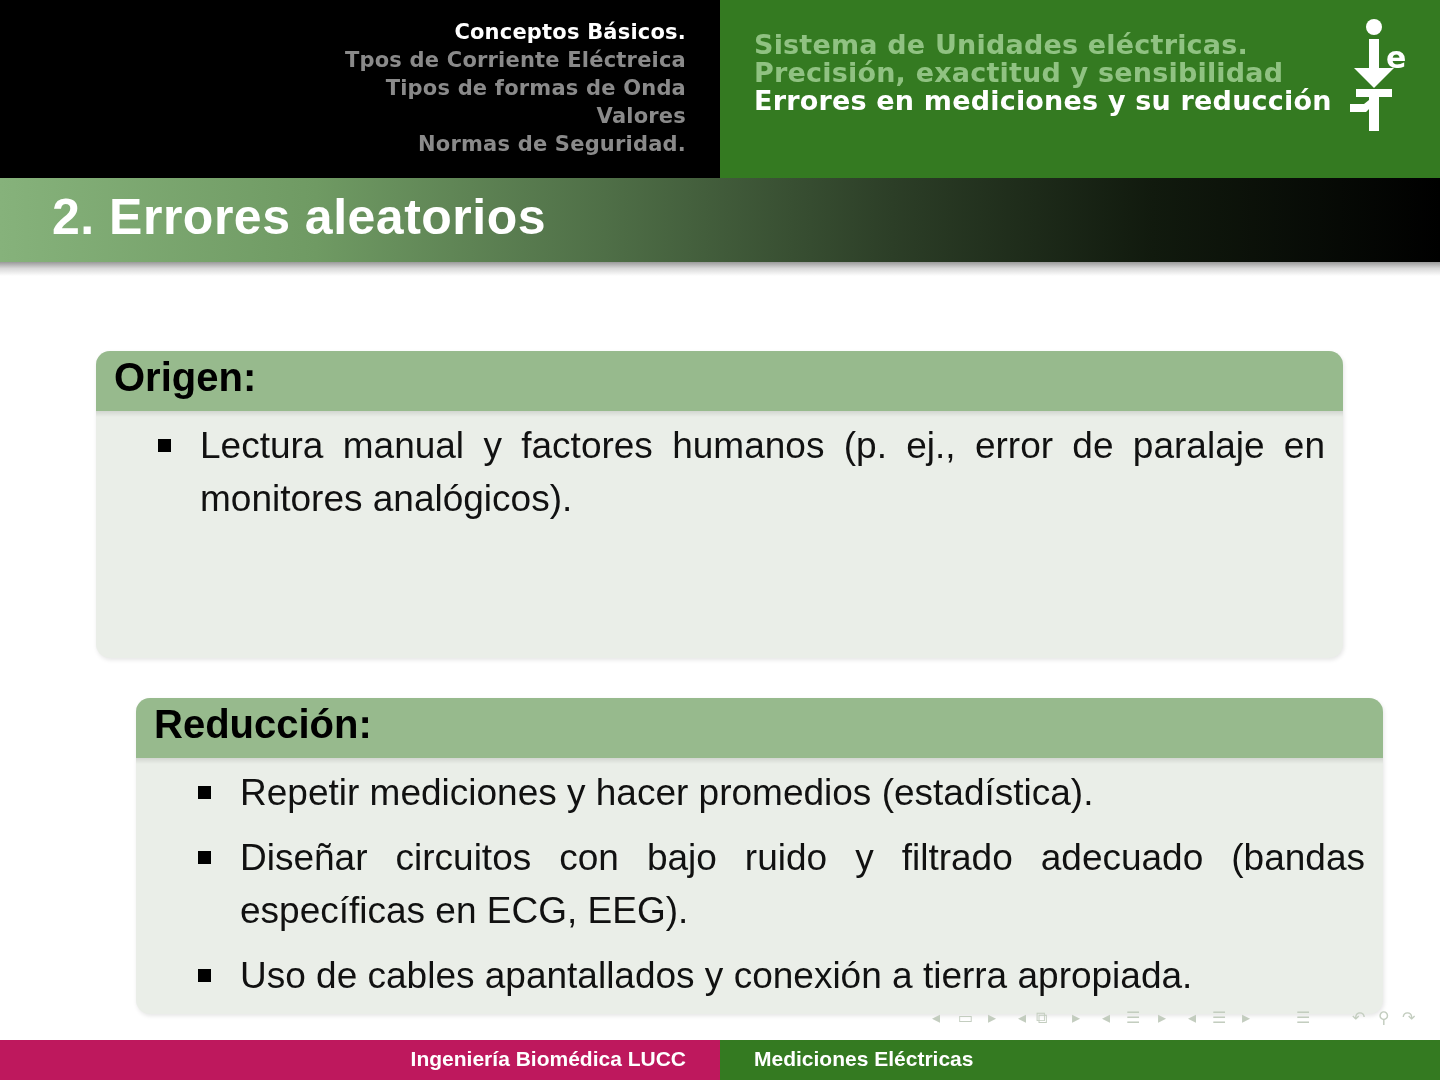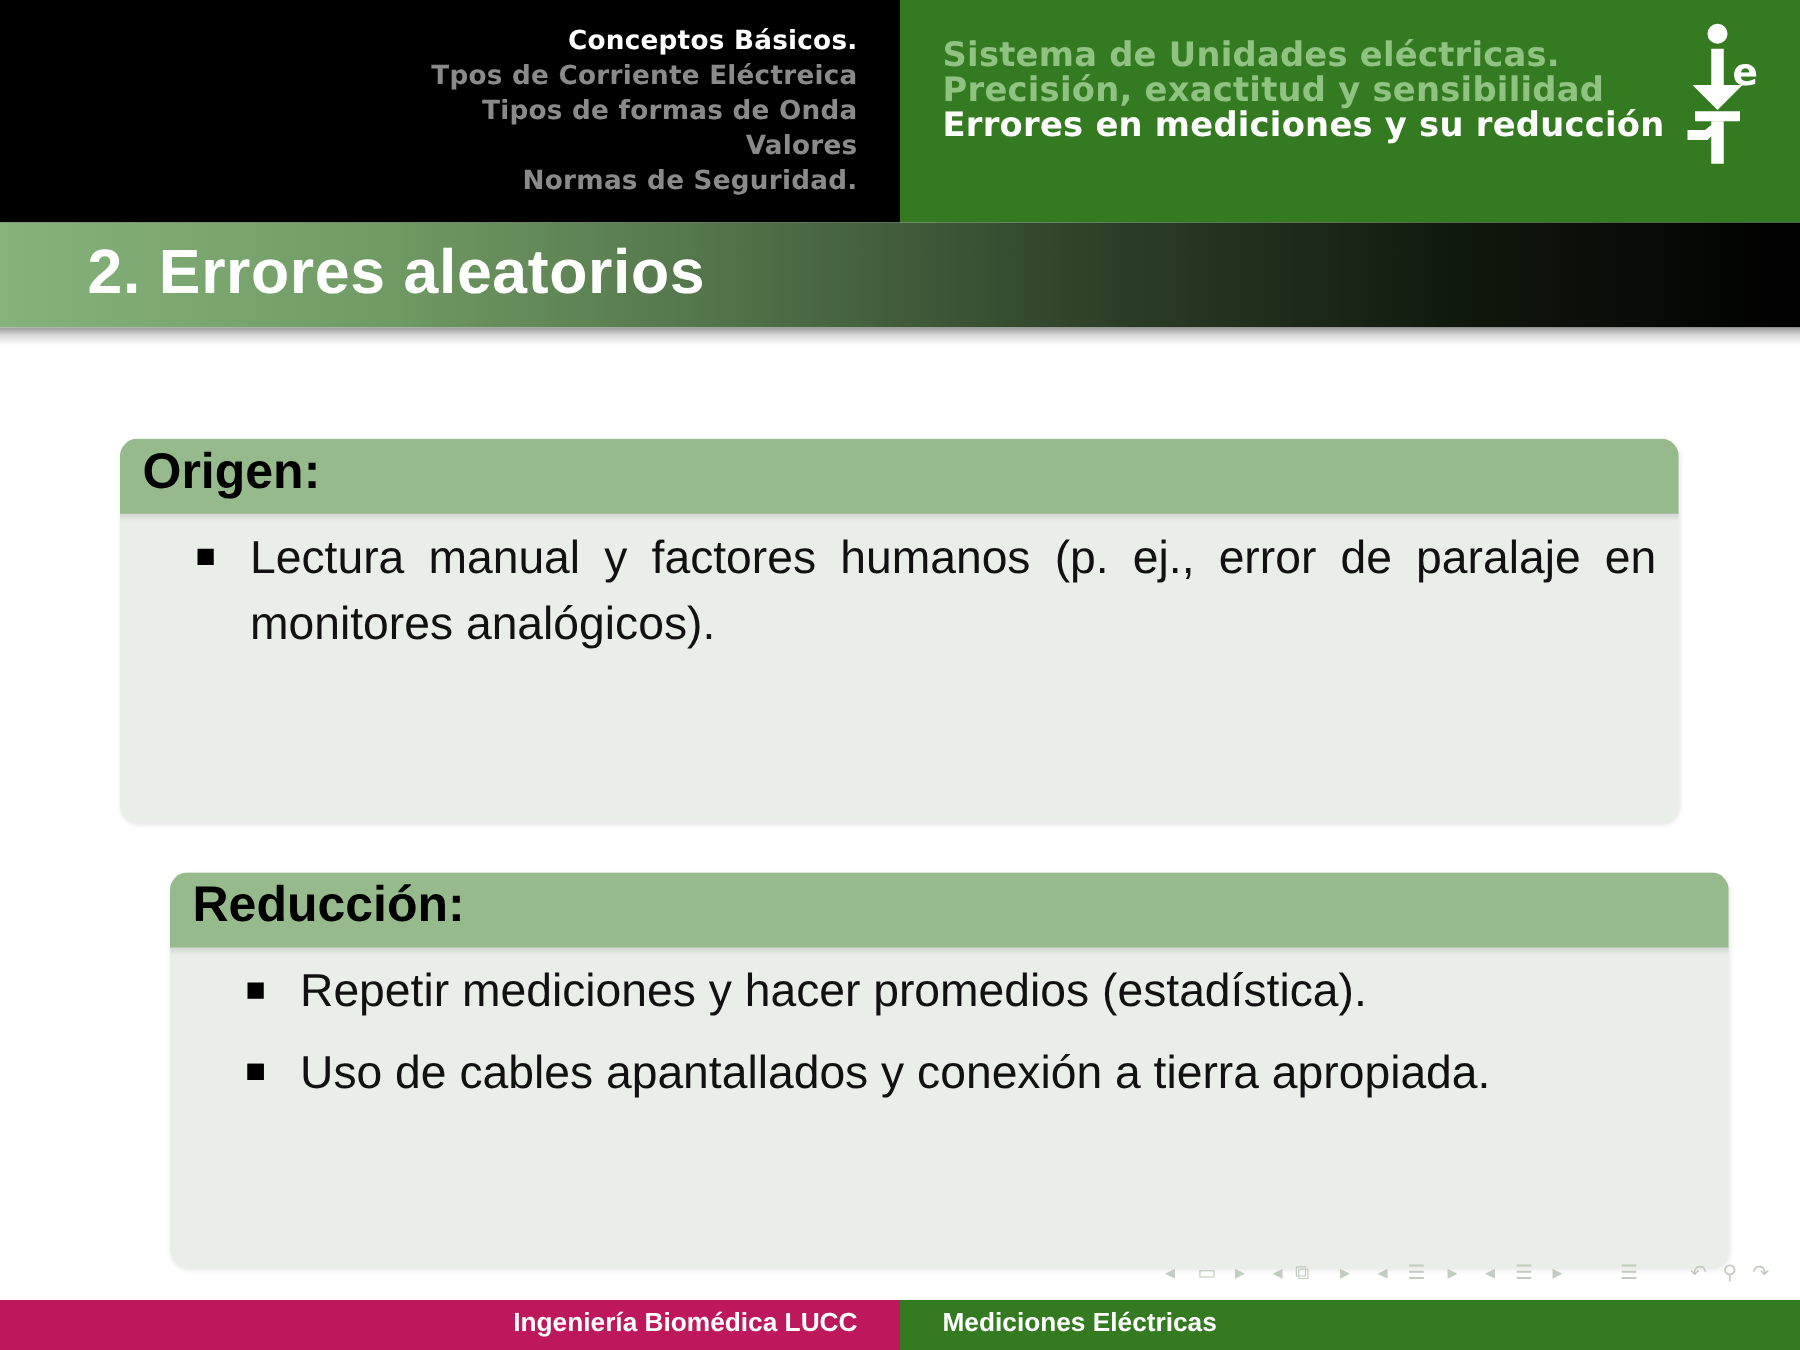--- a/index.html
+++ b/index.html
@@ -14,21 +14,21 @@
   .subsections { position:absolute; left:34px; top:31px; }
   .subsections div { font-size:27px; line-height:28px; font-weight:bold; color:#90c282; white-space:nowrap; letter-spacing:0.2px; }
   .subsections div.active { color:#ffffff; }
   .logo { position:absolute; left:1346px; top:16px; width:72px; height:120px; }
 
   
   .frametitle { position:absolute; left:0; top:178px; width:1440px; height:84px;
     background:linear-gradient(to right, #86b27b 0%, #6f9a63 22%, #4f6f47 42%, #2c3e27 62%, #111a0e 80%, #000 100%); }
   .frametitle-shadow { position:absolute; left:0; top:262px; width:1440px; height:14px;
     background:linear-gradient(to bottom, #9a9a9a 0%, #d8d8d8 45%, #ffffff 100%); }
-  .frametitle span { position:absolute; left:52px; top:10px; font-size:50px; font-weight:bold; color:#ffffff; white-space:nowrap; font-family:"Liberation Sans", sans-serif; letter-spacing:0.5px;margin-left:18px; }
+  .frametitle span { position:absolute; left:52px; top:10px; font-size:50px; font-weight:bold; color:#ffffff; white-space:nowrap; font-family:"Liberation Sans", sans-serif; letter-spacing:0.5px; }
 
   
   .block { position:absolute; left:96px; width:1247px; border-radius:14px; overflow:hidden; background:#eaeee8;
     box-shadow: 1px 2px 4px rgba(0,0,0,0.10); }
   .block-title { height:60px; background:#97ba8d; position:relative; }
   .block-title span { position:absolute; left:18px; top:4px; font-size:40px; font-weight:bold; color:#000000; font-family:"Liberation Sans", sans-serif; }
   .block-title:after { content:""; position:absolute; left:0; right:0; bottom:-6px; height:6px; background:linear-gradient(to bottom, rgba(0,0,0,0.10), rgba(0,0,0,0)); }
   .block-body { padding:8px 18px 0 0; }
   .item { position:relative; padding-left:104px; font-size:37px; line-height:53px; color:#111; text-align:justify; margin-bottom:12px; font-family:"Liberation Sans", sans-serif; }
   .bullet { position:absolute; left:62px; top:20px; width:13px; height:13px; background:#000; }
@@ -93,20 +93,21 @@
   <div class="block-title">
     <span>Reducción:</span>
   </div>
   <div class="block-body">
     <div class="item">
       <div class="bullet"></div>
       <span>Repetir mediciones y hacer promedios (estadística).</span>
     </div>
     <div class="item">
       <div class="bullet"></div>
+      <span>Diseñar circuitos con bajo ruido y filtrado adecuado (bandas específicas en ECG, EEG).</span>
     </div>
     <div class="item">
       <div class="bullet"></div>
       <span>Uso de cables apantallados y conexión a tierra apropiada.</span>
     </div>
   </div>
 </div>
 
 <div class="nav">
   <span style="left:2px;">◂</span>

